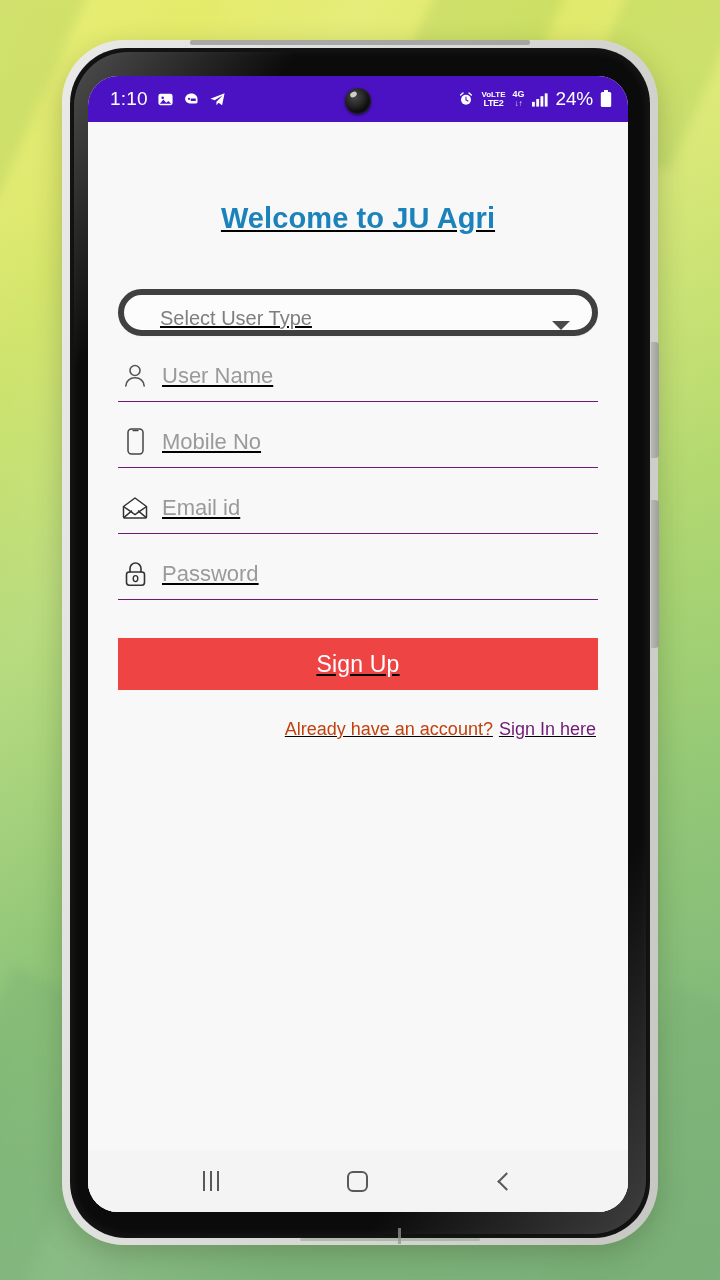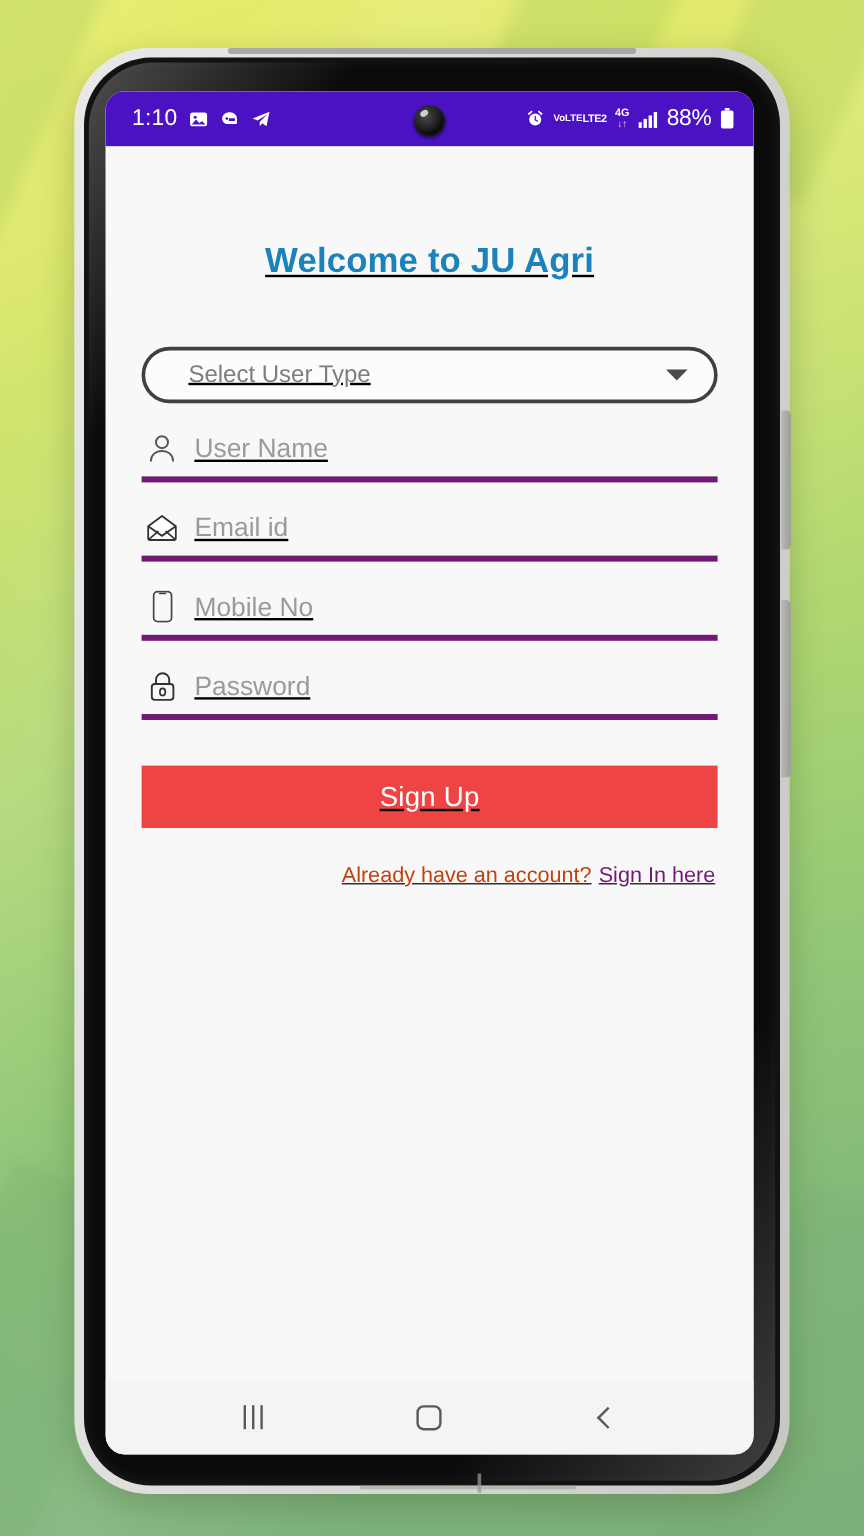--- a/index.html
+++ b/index.html
@@ -106,21 +106,21 @@
   .frame-seam.bottom2{ left: 300px; top: 1238px; width: 180px; height: 3px; border-radius: 2px; background: rgba(140,160,130,0.5); }
 
   
   .screen {
     position: absolute;
     left: 88px;
     top: 76px;
     width: 540px;
     height: 1136px;
     background: #f7f7f8;
-    border-radius: 16px;
+    border-radius: 30px;
     overflow: hidden;
   }
 
   
   .status-bar {
     position: relative;
     height: 46px;
     background: #4b12c4;
     display: flex;
     align-items: center;
@@ -143,21 +143,21 @@
     align-items: center;
     gap: 7px;
   }
   .battery-pct {
     font-size: 19px;
     font-weight: 400;
     letter-spacing: -0.2px;
   }
   .volte-stack {
     display: flex;
-    flex-direction: row;
+    flex-direction: column;
     align-items: center;
     line-height: 1;
     font-size: 8px;
     font-weight: bold;
   }
   .volte-stack .l1 { font-size: 8px; }
   .volte-stack .l2 { font-size: 9px; letter-spacing: -0.3px; }
   .g4-stack {
     display: flex;
     flex-direction: column;
@@ -220,25 +220,25 @@
   }
 
   .form {
     margin-top: 54px;
     padding: 0 30px;
   }
 
   
   .dropdown {
     height: 47px;
-    border: 3px solid #404040;
+    border: 6px solid #404040;
     border-radius: 26px;
     background: #fcfcfc;
     display: flex;
-    align-items: center;
+    align-items: flex-end;
     padding: 0 22px 0 36px;
     box-shadow: 0 1px 2px rgba(0,0,0,0.03);
   }
   .dropdown-label {
     color: #7e7e7e;
     font-size: 20px;
     flex: 1;
   }
   .caret {
     width: 0; height: 0;
@@ -246,21 +246,21 @@
     border-right: 9px solid transparent;
     border-top: 9px solid #4a4a4a;
   }
 
   
   .field {
     display: flex;
     align-items: center;
     gap: 14px;
     height: 52px;
-    border-bottom: 5px solid #701a75;
+    border-bottom: 1px solid #701a75;
     margin-top: 14px;
     padding-left: 4px;
   }
   .field-icon {
     width: 26px;
     height: 28px;
     display: flex;
     align-items: center;
     justify-content: center;
     flex: 0 0 auto;
@@ -409,21 +409,21 @@
         <span style="font-size:8px;opacity:.85">↓↑</span>
       </span>
       <span class="si">
         <svg width="17" height="15" viewBox="0 0 18 15">
           <rect x="0" y="10" width="3" height="5" fill="#fff"></rect>
           <rect x="4.5" y="7" width="3" height="8" fill="#fff"></rect>
           <rect x="9" y="4" width="3" height="11" fill="#fff"></rect>
           <rect x="13.5" y="1" width="3" height="14" fill="#fff"></rect>
         </svg>
       </span>
-      <span class="battery-pct">88%</span>
+      <span class="battery-pct">24%</span>
       <span class="si">
         <svg width="12" height="18" viewBox="0 0 12 18">
           <rect x="4" y="0" width="4" height="2" rx="0.6" fill="#fff"></rect>
           <rect x="0.8" y="2" width="10.4" height="15" rx="1.6" fill="#fff"></rect>
         </svg>
       </span>
     </div>
   </div>
 
   <div class="app-body">
@@ -440,45 +440,45 @@
       </div>
 
       <div class="field">
         <span class="field-icon">
           <svg width="24" height="25" viewBox="0 0 24 25">
             <circle cx="12" cy="7.5" r="5" fill="none" stroke="#555" stroke-width="1.6"></circle>
             <path d="M2.8 23c0-5 4.1-8.2 9.2-8.2s9.2 3.2 9.2 8.2" fill="none" stroke="#555" stroke-width="1.6" stroke-linecap="round"></path>
           </svg>
         </span>
         <span class="field-text">User Name</span>
+      </div>
+
+      <div class="field">
+        <span class="field-icon">
+          <svg width="17" height="27" viewBox="0 0 17 27">
+            <rect x="1" y="1" width="15" height="25" rx="3.4" fill="none" stroke="#444" stroke-width="1.5"></rect>
+            <path d="M6 2.6h5" stroke="#444" stroke-width="1.3" stroke-linecap="round"></path>
+          </svg>
+        </span>
+        <span class="field-text">Mobile No</span>
       </div>
 
       <div class="field">
         <span class="field-icon">
           <svg width="26" height="22" viewBox="0 0 26 22">
             <path d="M1.5 9.5L13 1l11.5 8.5V20a1 1 0 01-1 1h-21a1 1 0 01-1-1z" fill="#fff" stroke="#333" stroke-width="1.5" stroke-linejoin="round"></path>
             <path d="M1.5 9.5L13 17.5 24.5 9.5" fill="none" stroke="#333" stroke-width="1.5"></path>
             <path d="M1.8 20.6L10 13.6M24.2 20.6L16 13.6" fill="none" stroke="#333" stroke-width="1.4"></path>
           </svg>
         </span>
         <span class="field-text">Email id</span>
       </div>
 
       <div class="field">
         <span class="field-icon">
-          <svg width="17" height="27" viewBox="0 0 17 27">
-            <rect x="1" y="1" width="15" height="25" rx="3.4" fill="none" stroke="#444" stroke-width="1.5"></rect>
-            <path d="M6 2.6h5" stroke="#444" stroke-width="1.3" stroke-linecap="round"></path>
-          </svg>
-        </span>
-        <span class="field-text">Mobile No</span>
-      </div>
-
-      <div class="field">
-        <span class="field-icon">
           <svg width="23" height="26" viewBox="0 0 23 26">
             <path d="M6 11V7.5a5.5 5.5 0 0111 0V11" fill="none" stroke="#333" stroke-width="1.6" stroke-linecap="round"></path>
             <rect x="2.5" y="11" width="18" height="13.2" rx="2.6" fill="none" stroke="#333" stroke-width="1.6"></rect>
             <ellipse cx="11.5" cy="17.6" rx="2.3" ry="3" fill="none" stroke="#333" stroke-width="1.4"></ellipse>
           </svg>
         </span>
         <span class="field-text">Password</span>
       </div>
 
       <button class="signup-btn">Sign Up</button>

